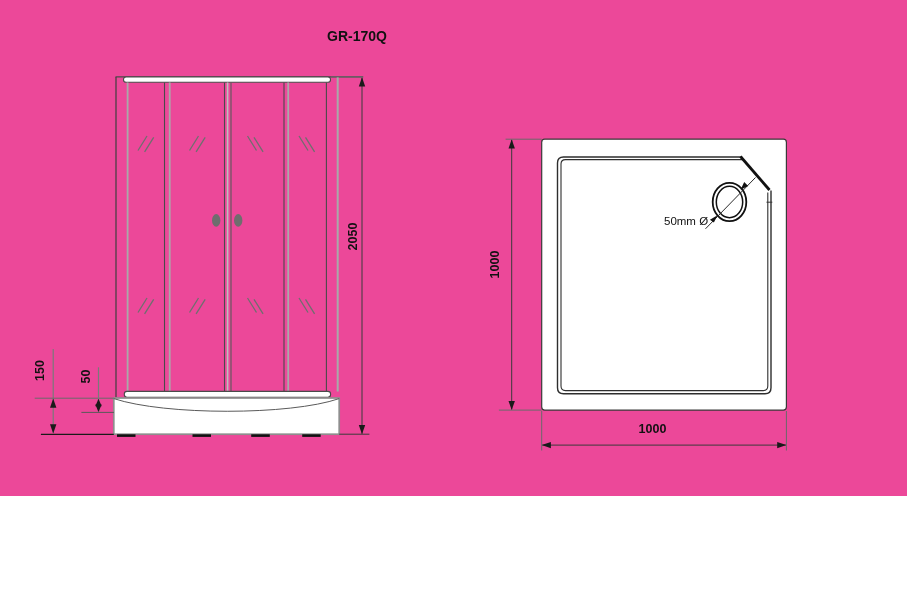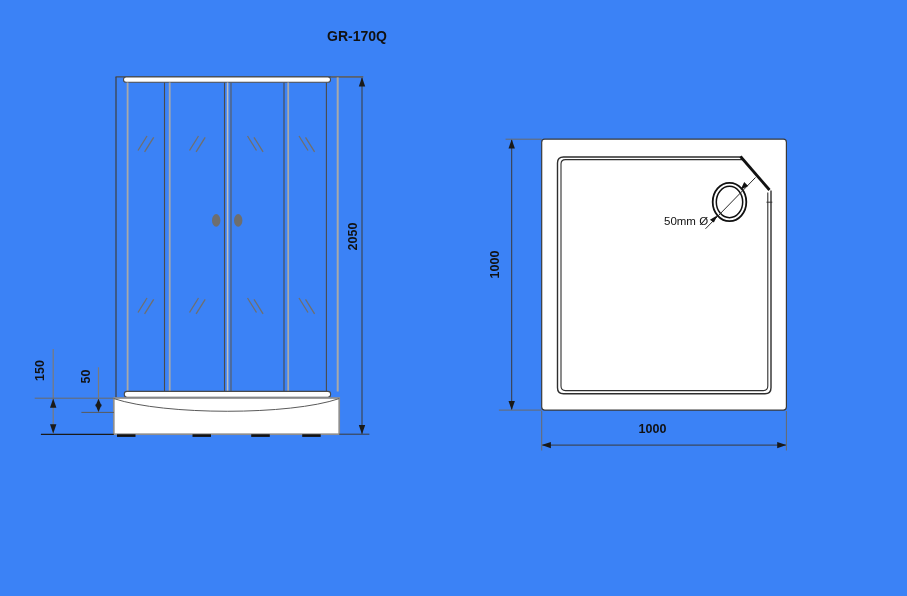--- a/index.html
+++ b/index.html
@@ -1,16 +1,16 @@
 <!DOCTYPE html>
 <html><head>
 <meta charset="utf-8">
 <style>
   html,body{margin:0;padding:0;background:#ffffff;}
-  .page{position:relative;width:907px;height:596px;background:#3b82f6;font-family:"Liberation Sans", sans-serif;}
+  .page{position:relative;width:907px;height:496px;background:#ec4899;font-family:"Liberation Sans", sans-serif;}
   svg{position:absolute;left:0;top:0;}
   text{font-family:"Liberation Sans", sans-serif;-webkit-font-smoothing:antialiased;}
 </style>
 </head>
 <body>
 <div class="page">
 <svg width="907" height="596" viewBox="0 0 907 596">
   <defs></defs>
 
   <text x="357" y="41" font-size="14" font-weight="bold" fill="#111" text-anchor="middle">GR-170Q</text>

